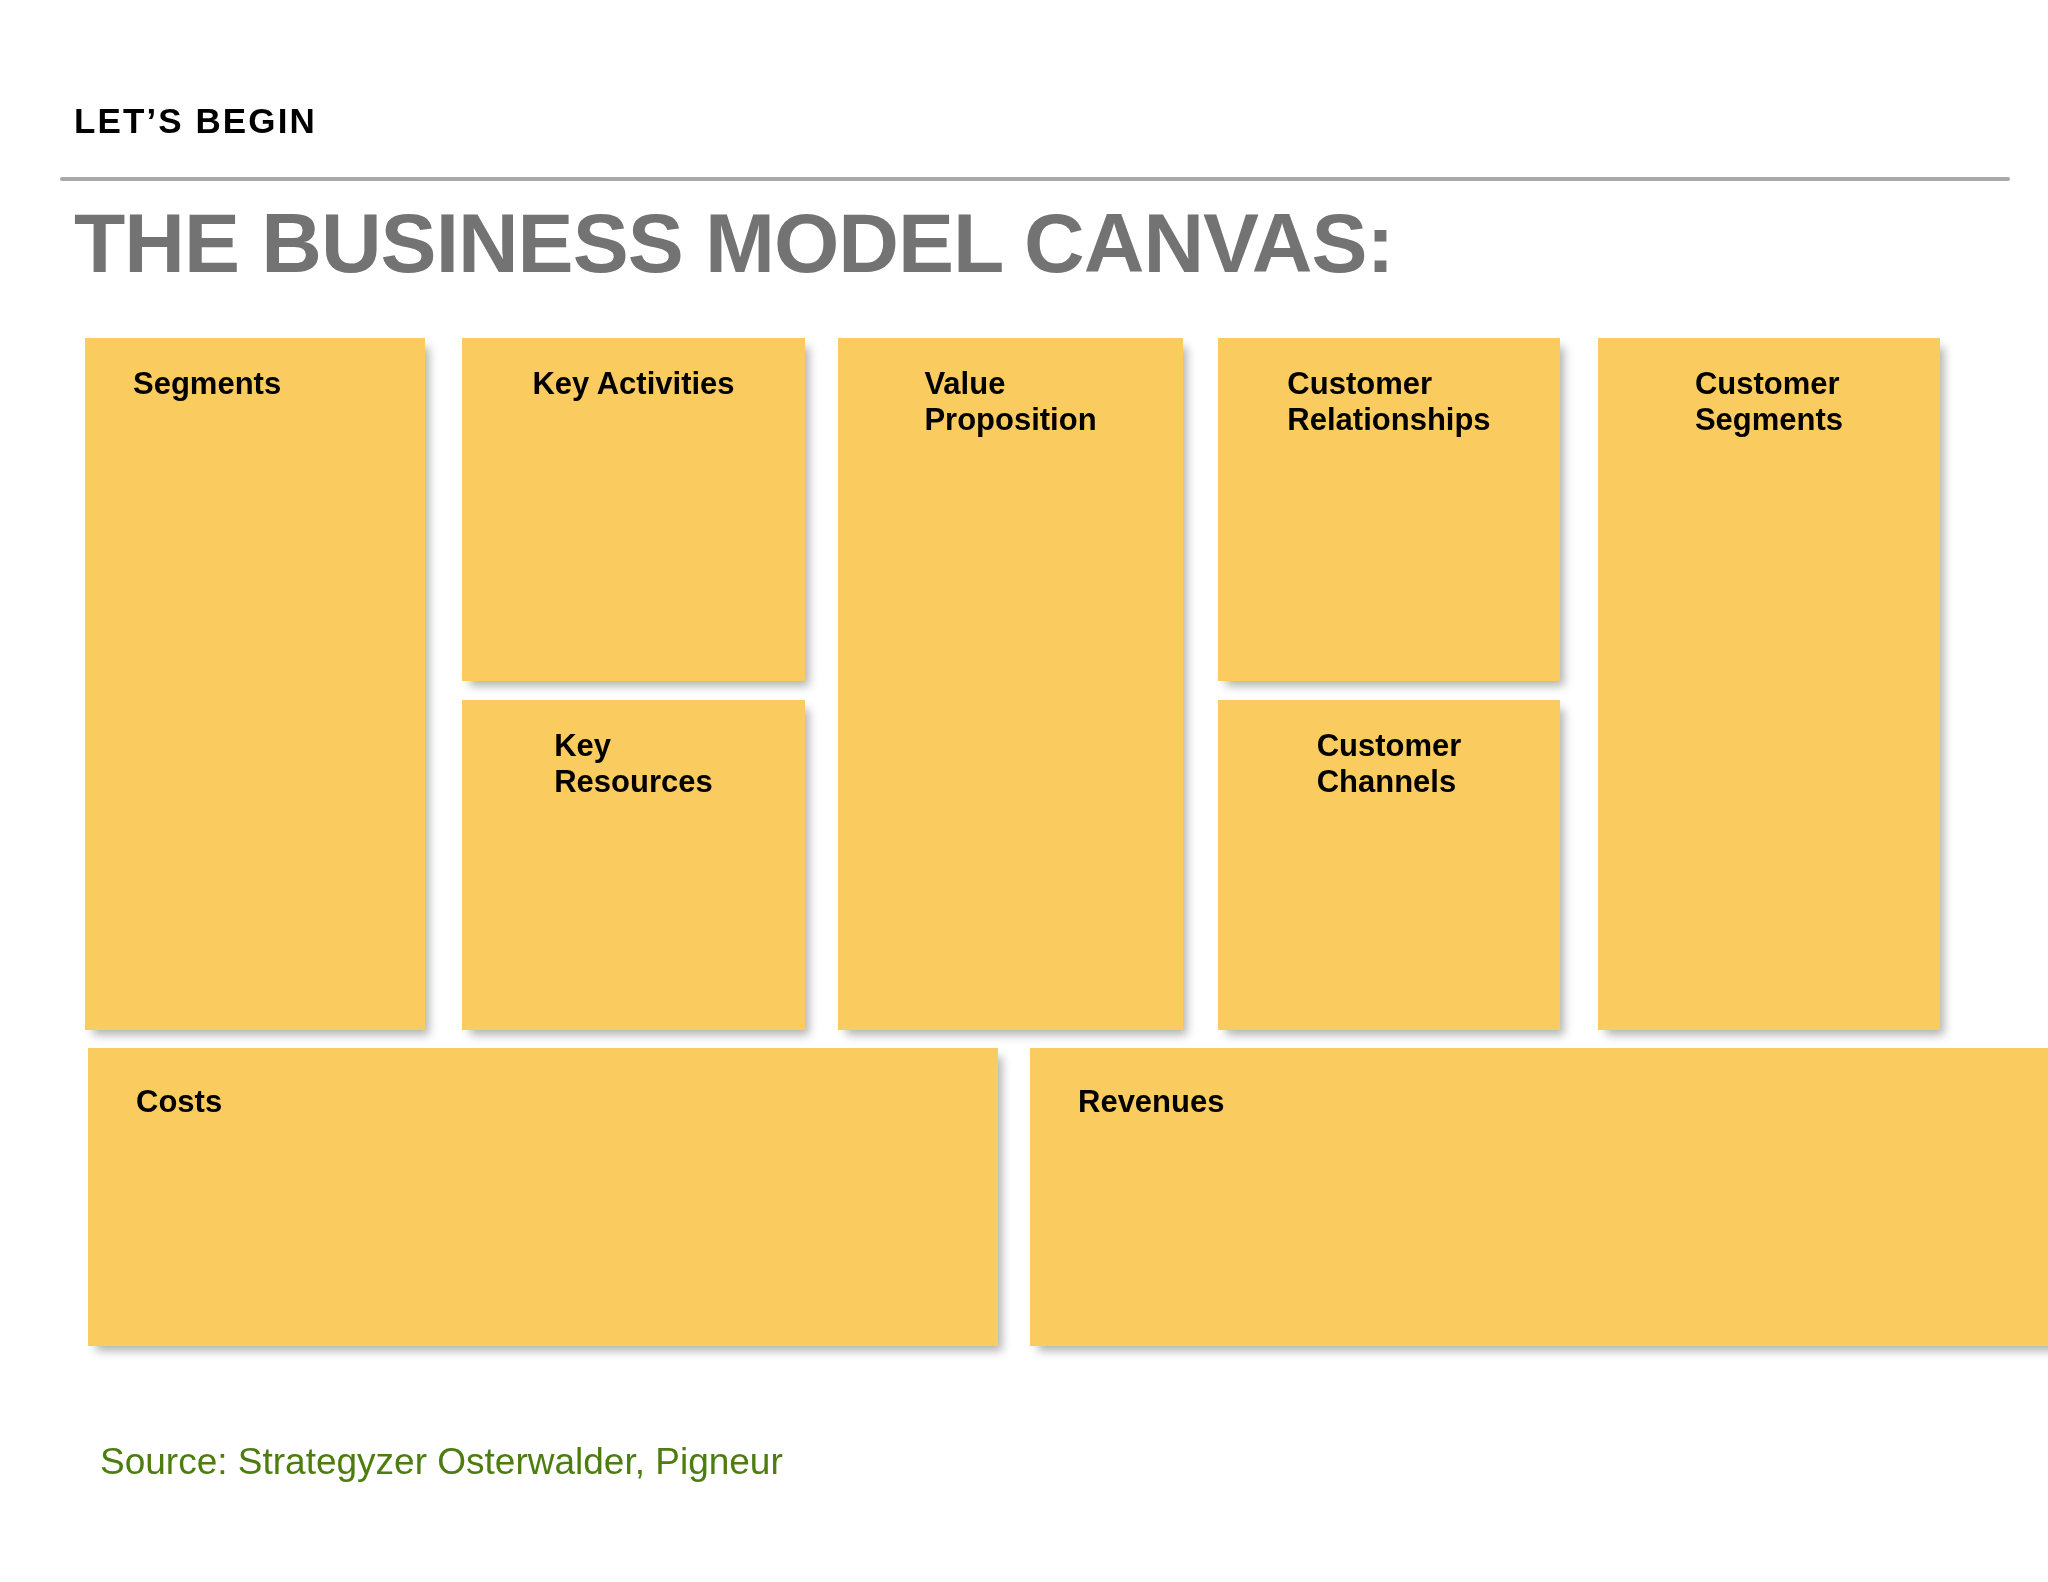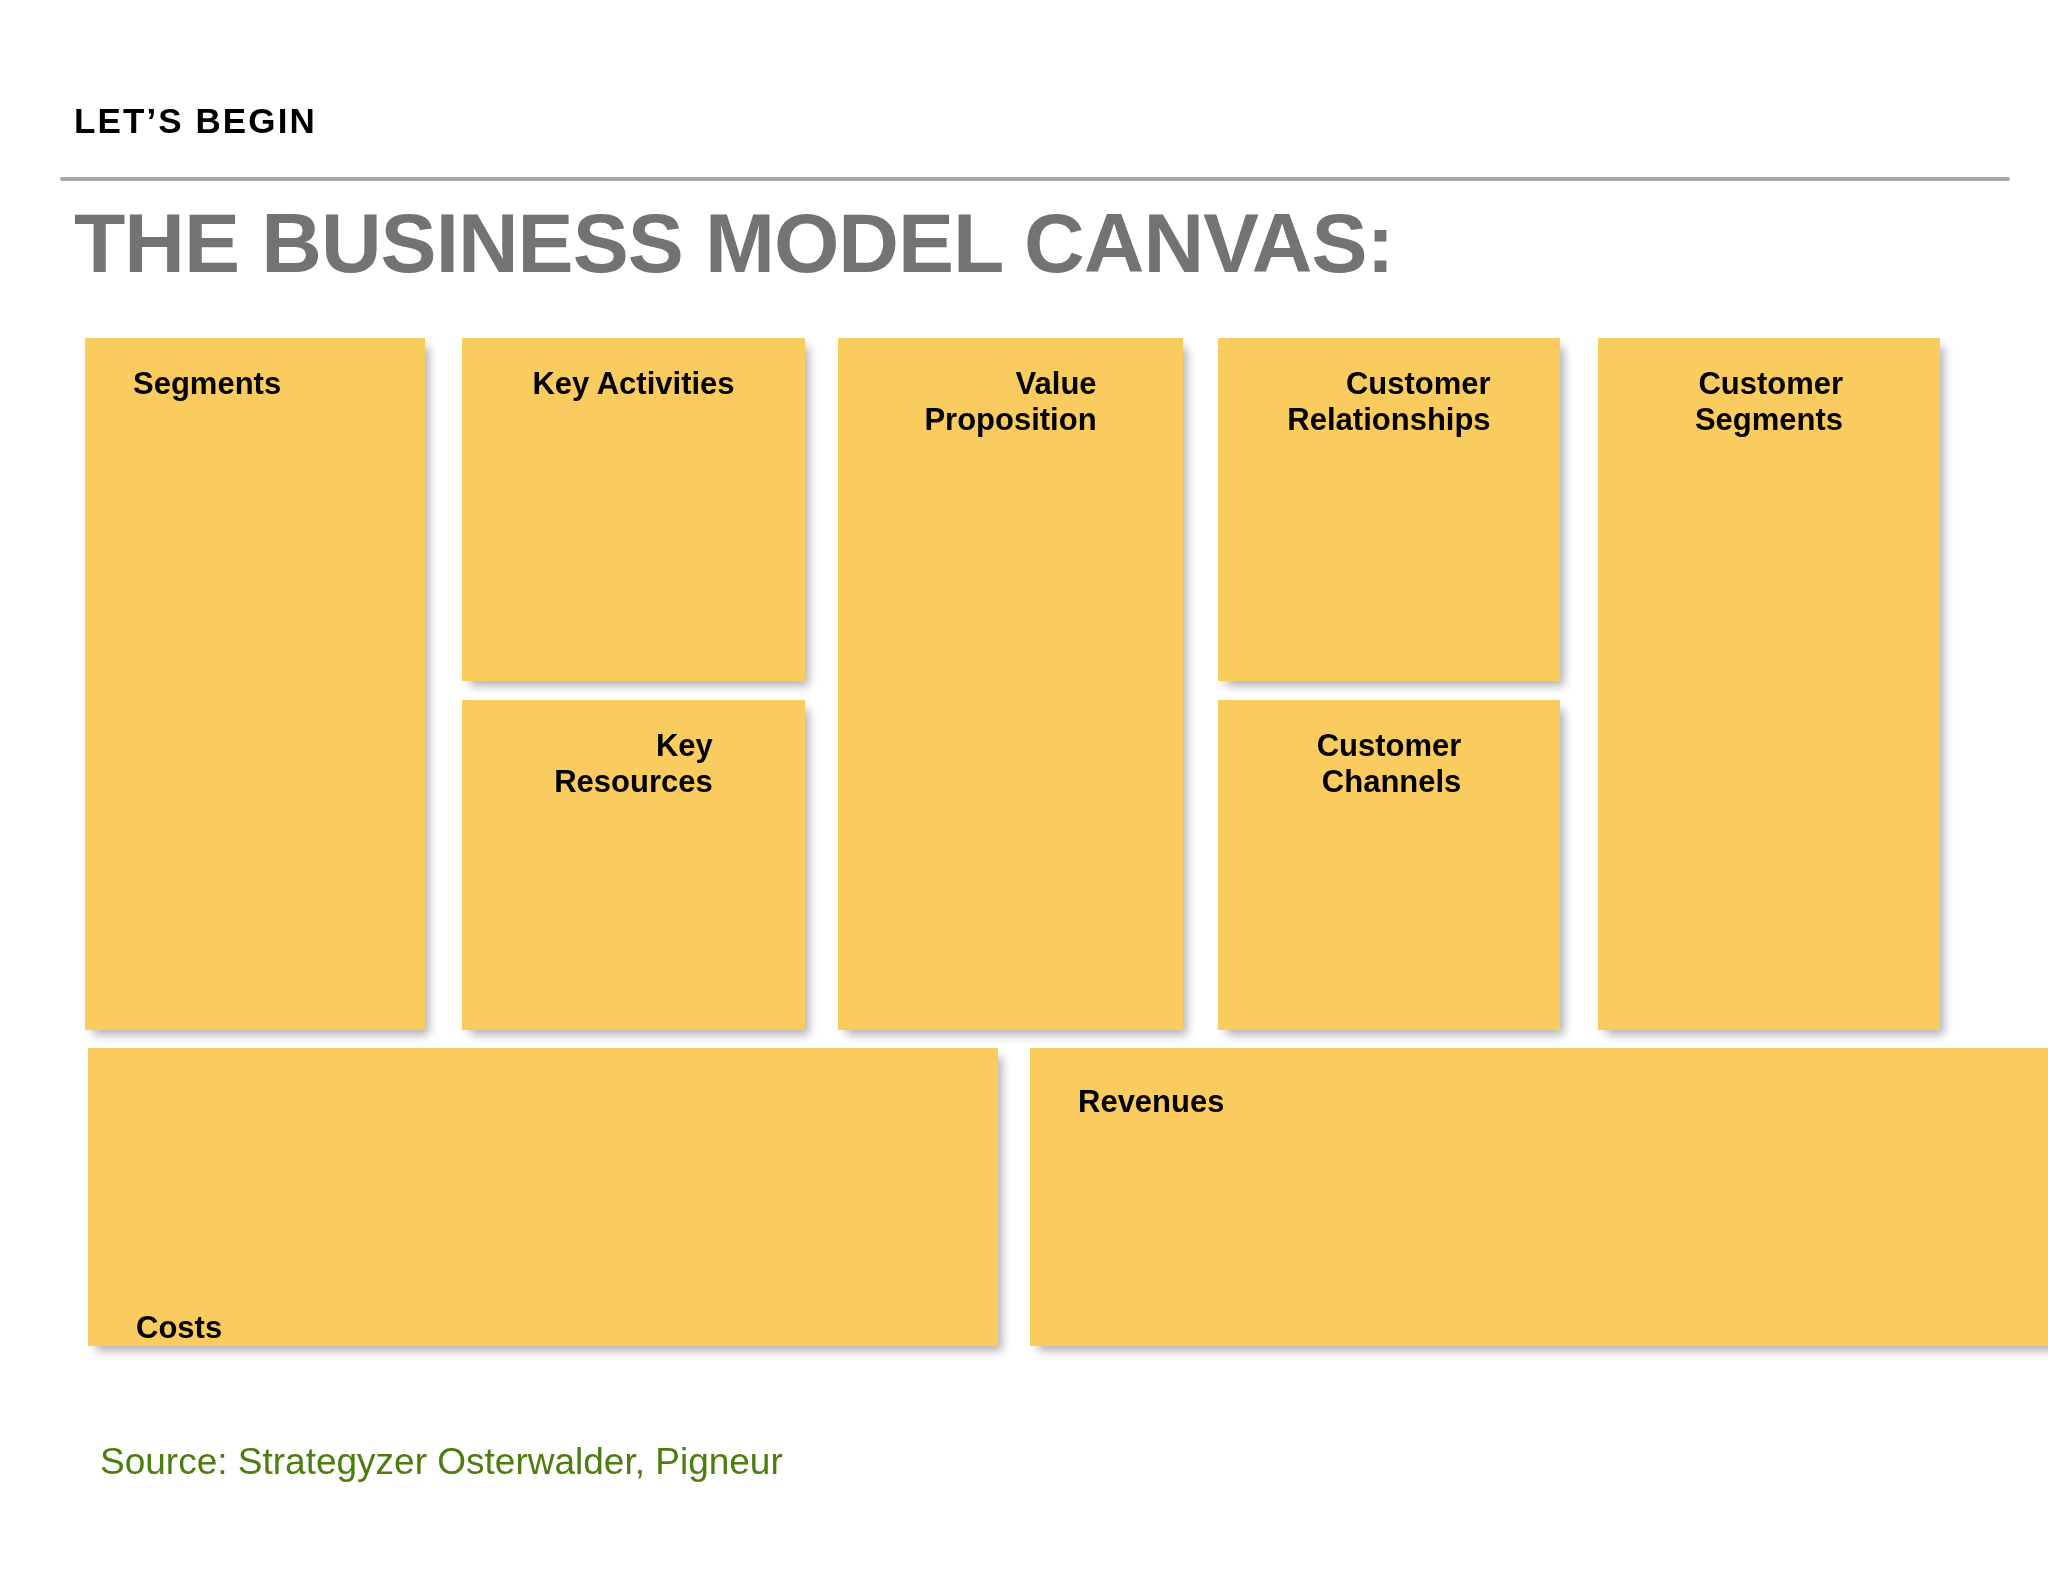--- a/index.html
+++ b/index.html
@@ -66,21 +66,21 @@
     box-shadow: 6px 7px 9px -2px rgba(0,0,0,0.30);
     display: flex;
     justify-content: center;
     padding-top: 28px;
   }
 
   .block .label {
     font-size: 31px;
     font-weight: bold;
     color: #000000;
-    text-align: right;
+    text-align: left;
     line-height: 1.16;
     white-space: pre-line;
   }
 
   
   .block.align-left {
     justify-content: flex-start;
     padding-left: 48px;
   }
   .block.align-left .label { text-align: left; }
@@ -133,21 +133,21 @@
   <div class="block" style="left:1218px; top:700px; width:342px; height:330px;">
     <span class="label">Customer
 Channels</span>
   </div>
 
   <div class="block" style="left:1598px; top:338px; width:342px; height:692px;">
     <span class="label">Customer
 Segments</span>
   </div>
 
-  <div class="block align-left" style="left:88px; top:1048px; width:910px; height:298px; padding-top:36px;align-items:flex-end;">
+  <div class="block align-left" style="left:88px; top:1048px; width:910px; height:298px; padding-top:36px;">
     <span class="label">Costs</span>
   </div>
 
   <div class="block align-left" style="left:1030px; top:1048px; width:1098px; height:298px; padding-top:36px;">
     <span class="label">Revenues</span>
   </div>
 
 </div>
 
 <div class="source">Source: Strategyzer Osterwalder, Pigneur</div>

